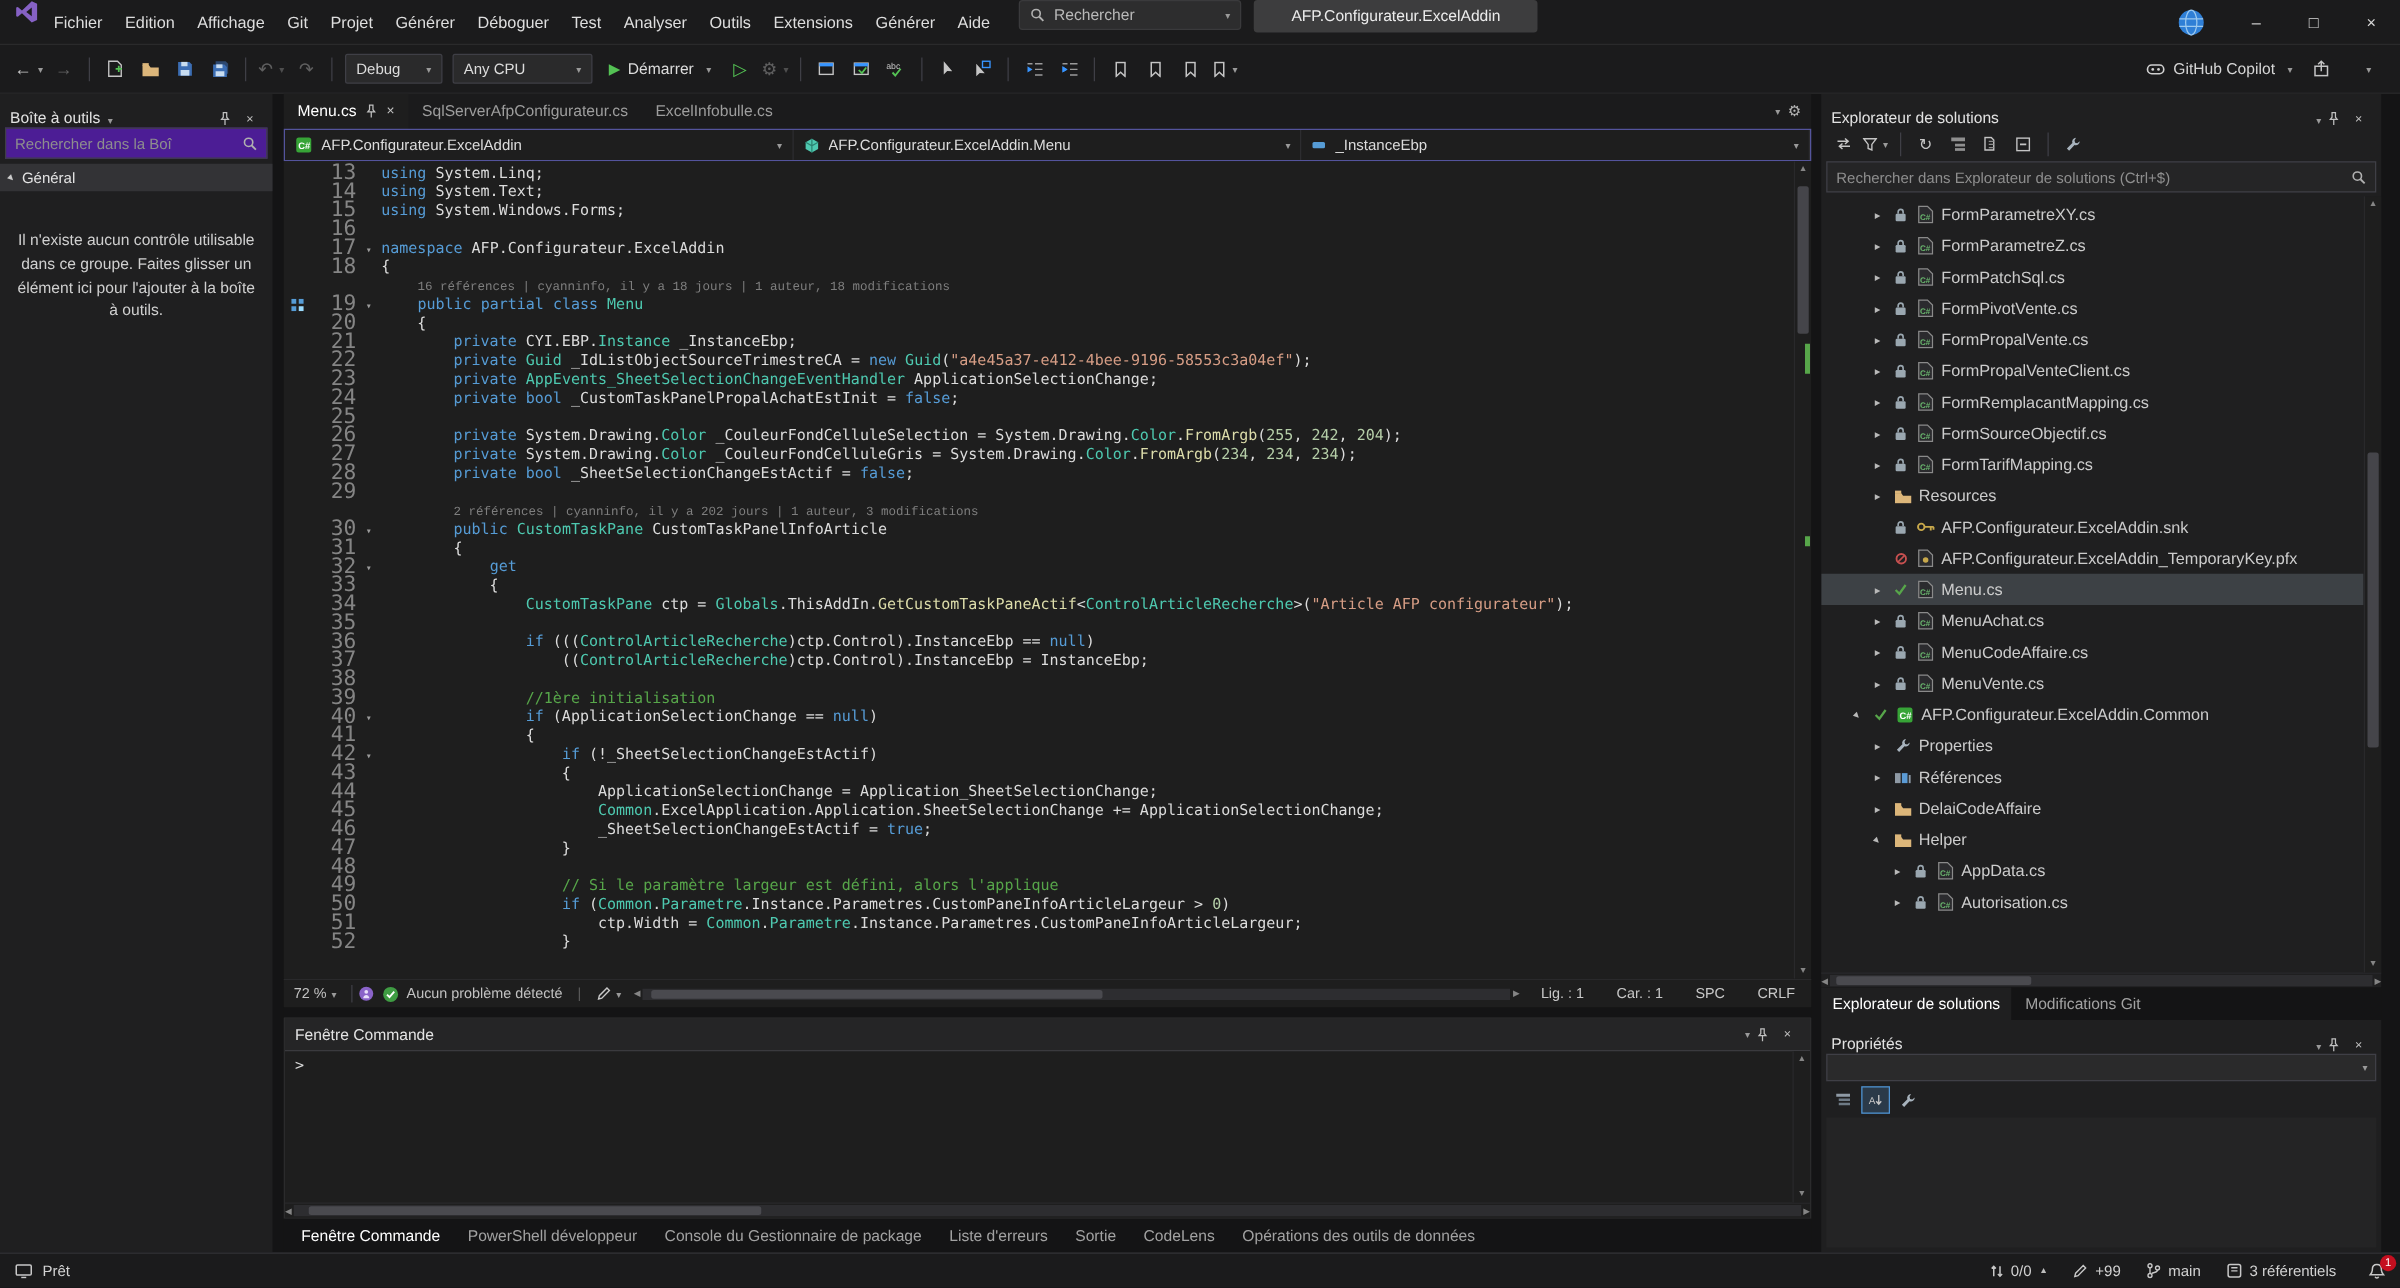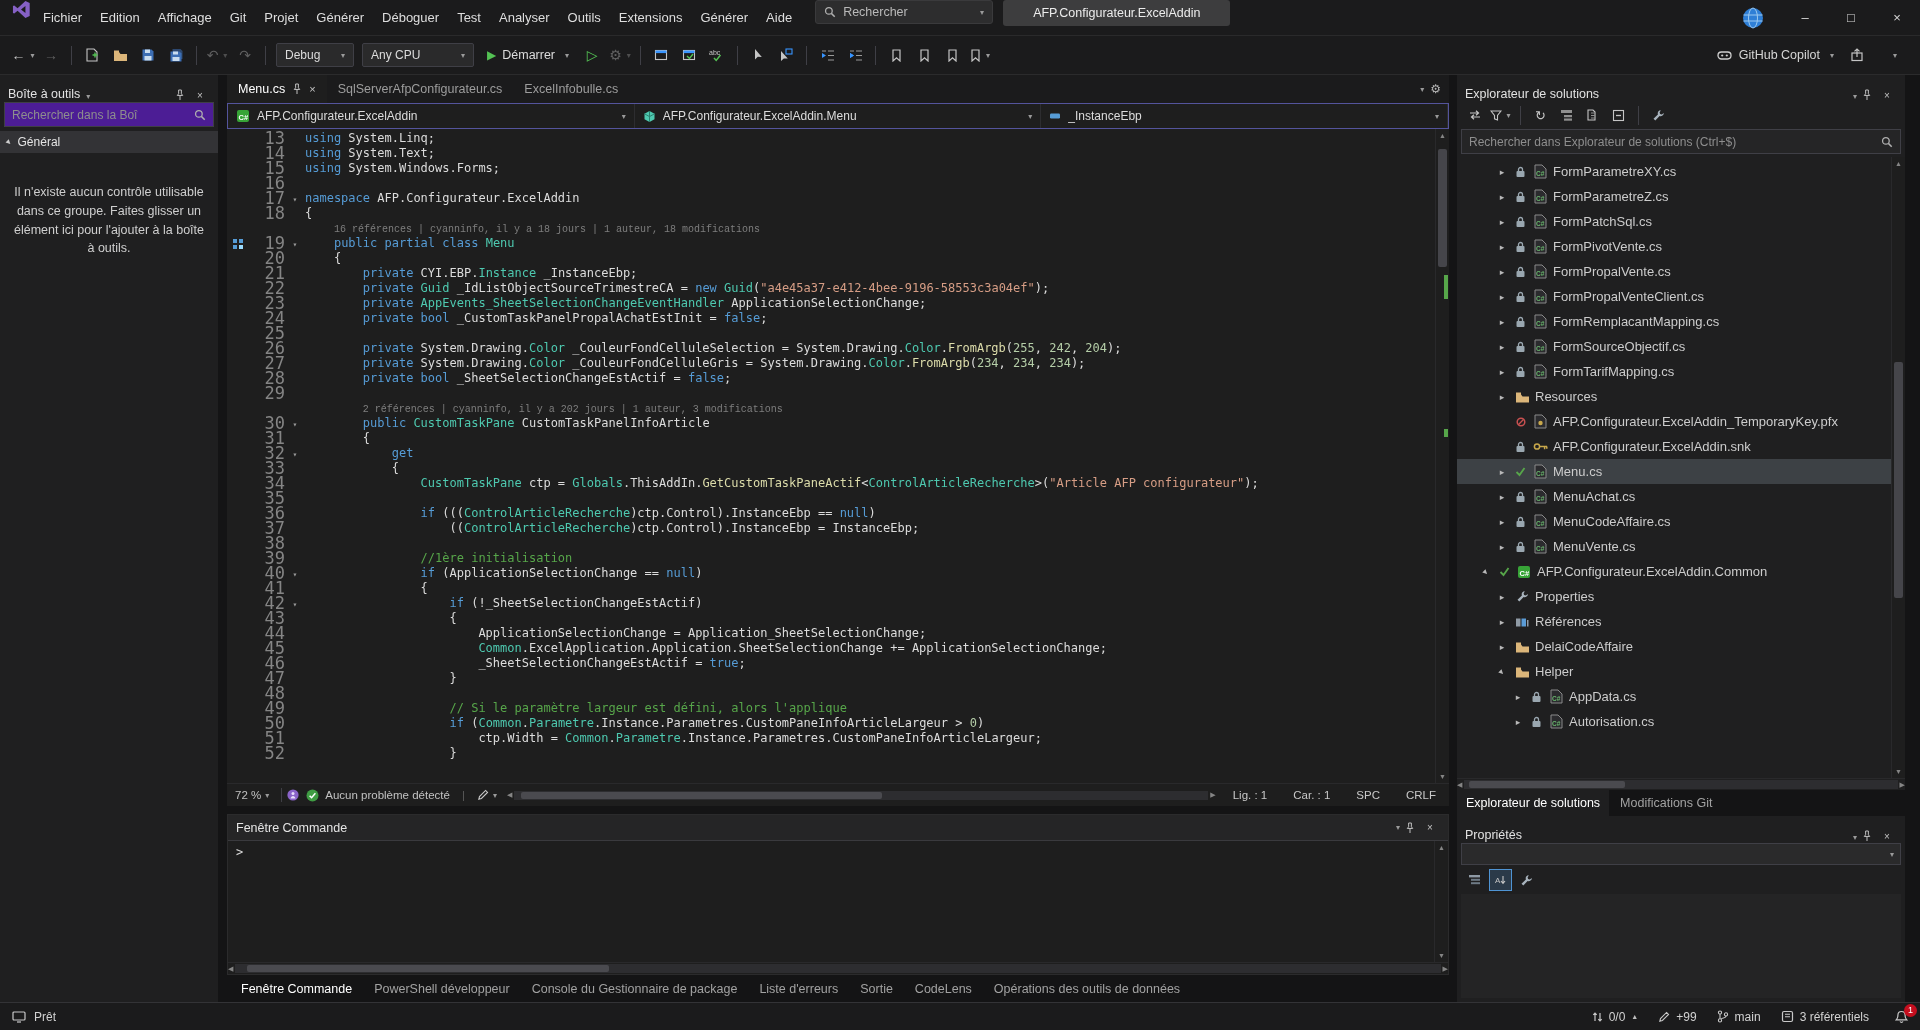--- a/index.html
+++ b/index.html
@@ -841,48 +841,48 @@
                   <svg width="15" height="12" viewBox="0 0 15 12">
                     <path d="M1 3.5h5l1.5 2H14v6H1z" fill="#dcb67a"></path>
                     <rect x="1" y="1.5" width="5" height="2.5" fill="#dcb67a"></rect>
                   </svg>
                 </span>
                 <span class="tree-label">Resources</span>
               </div>
               <div class="tree-row" style="padding-left: 38px;">
                 <span class="tw"></span>
                 <span class="st ic">
+                  <svg width="11" height="12" viewBox="0 0 11 12">
+                    <rect x="1.5" y="5" width="8" height="6" rx="1" fill="#9aa7b0"></rect>
+                    <path d="M3.5 5V3.5a2 2 0 014 0V5" fill="none" stroke="#9aa7b0" stroke-width="1.3"></path>
+                  </svg>
+                </span>
+                <span class="fi ic">
+                  <svg width="15" height="9" viewBox="0 0 15 9">
+                    <circle cx="4" cy="4.5" r="2.6" fill="none" stroke="#c8a84b" stroke-width="1.5"></circle>
+                    <path d="M6.6 4.5H14M11.6 4.5v2.8M13.8 4.5v2.2" stroke="#c8a84b" stroke-width="1.5"></path>
+                  </svg>
+                </span>
+                <span class="tree-label">AFP.Configurateur.ExcelAddin.snk</span>
+              </div>
+              <div class="tree-row" style="padding-left: 38px;">
+                <span class="tw"></span>
+                <span class="st ic">
                   <svg width="10" height="10" viewBox="0 0 10 10">
                     <circle cx="5" cy="5" r="3.8" fill="none" stroke="#c75050" stroke-width="1.5"></circle>
                     <line x1="2.3" y1="7.7" x2="7.7" y2="2.3" stroke="#c75050" stroke-width="1.3"></line>
                   </svg>
                 </span>
                 <span class="fi ic">
                   <svg width="13" height="15" viewBox="0 0 13 15">
                     <path d="M1 1h7l4 4v9H1z" fill="#2b2b2e" stroke="#8a8a8a" stroke-width="1"></path>
                     <circle cx="6.5" cy="9" r="2.2" fill="#c8a84b"></circle>
                   </svg>
                 </span>
                 <span class="tree-label">AFP.Configurateur.ExcelAddin_TemporaryKey.pfx</span>
-              </div>
-              <div class="tree-row" style="padding-left: 38px;">
-                <span class="tw"></span>
-                <span class="st ic">
-                  <svg width="11" height="12" viewBox="0 0 11 12">
-                    <rect x="1.5" y="5" width="8" height="6" rx="1" fill="#9aa7b0"></rect>
-                    <path d="M3.5 5V3.5a2 2 0 014 0V5" fill="none" stroke="#9aa7b0" stroke-width="1.3"></path>
-                  </svg>
-                </span>
-                <span class="fi ic">
-                  <svg width="15" height="9" viewBox="0 0 15 9">
-                    <circle cx="4" cy="4.5" r="2.6" fill="none" stroke="#c8a84b" stroke-width="1.5"></circle>
-                    <path d="M6.6 4.5H14M11.6 4.5v2.8M13.8 4.5v2.2" stroke="#c8a84b" stroke-width="1.5"></path>
-                  </svg>
-                </span>
-                <span class="tree-label">AFP.Configurateur.ExcelAddin.snk</span>
               </div>
               <div class="tree-row selected" style="padding-left: 38px;">
                 <span class="tw">▸</span>
                 <span class="st ic">
                   <svg width="11" height="11" viewBox="0 0 11 11">
                     <path d="M1.5 6l3 3 5-7" fill="none" stroke="#57a64a" stroke-width="1.8"></path>
                   </svg>
                 </span>
                 <span class="fi ic">
                   <svg width="13" height="15" viewBox="0 0 13 15">

